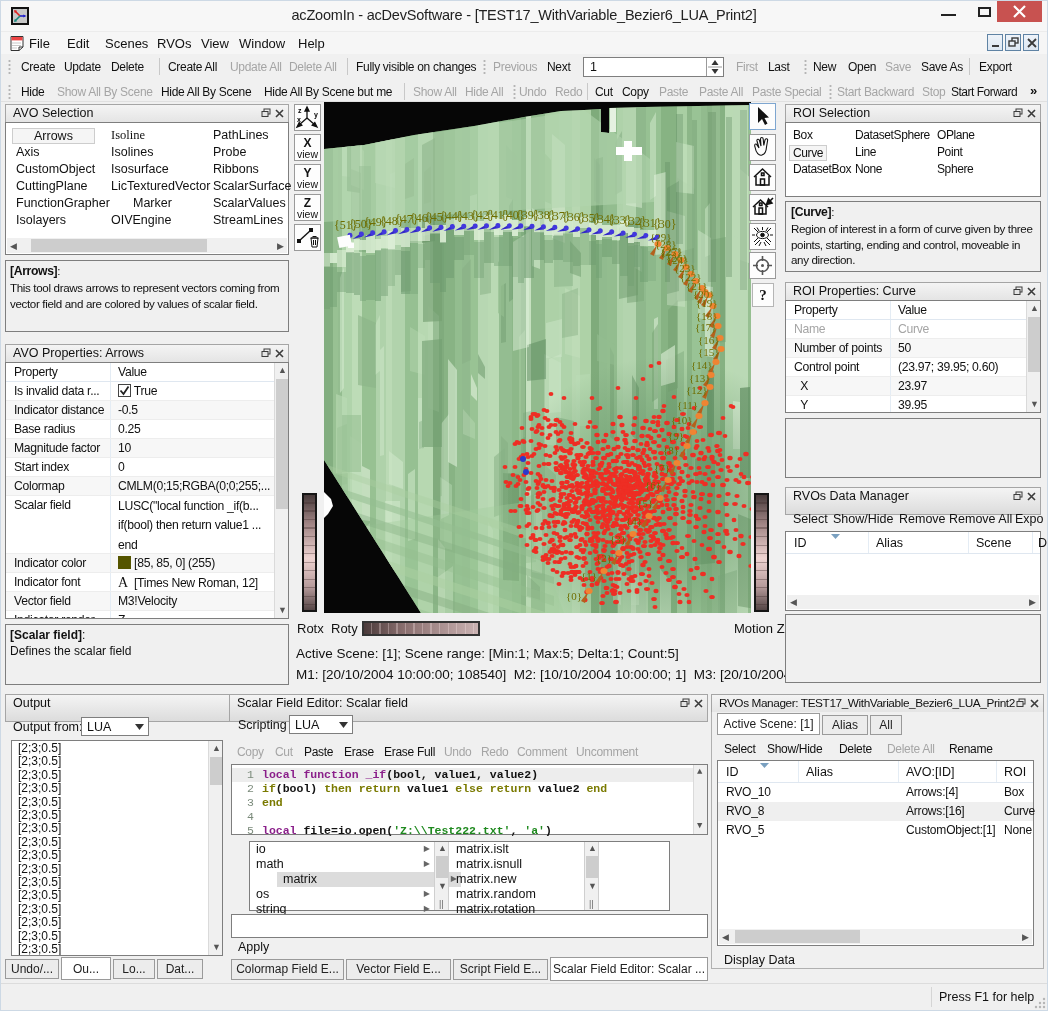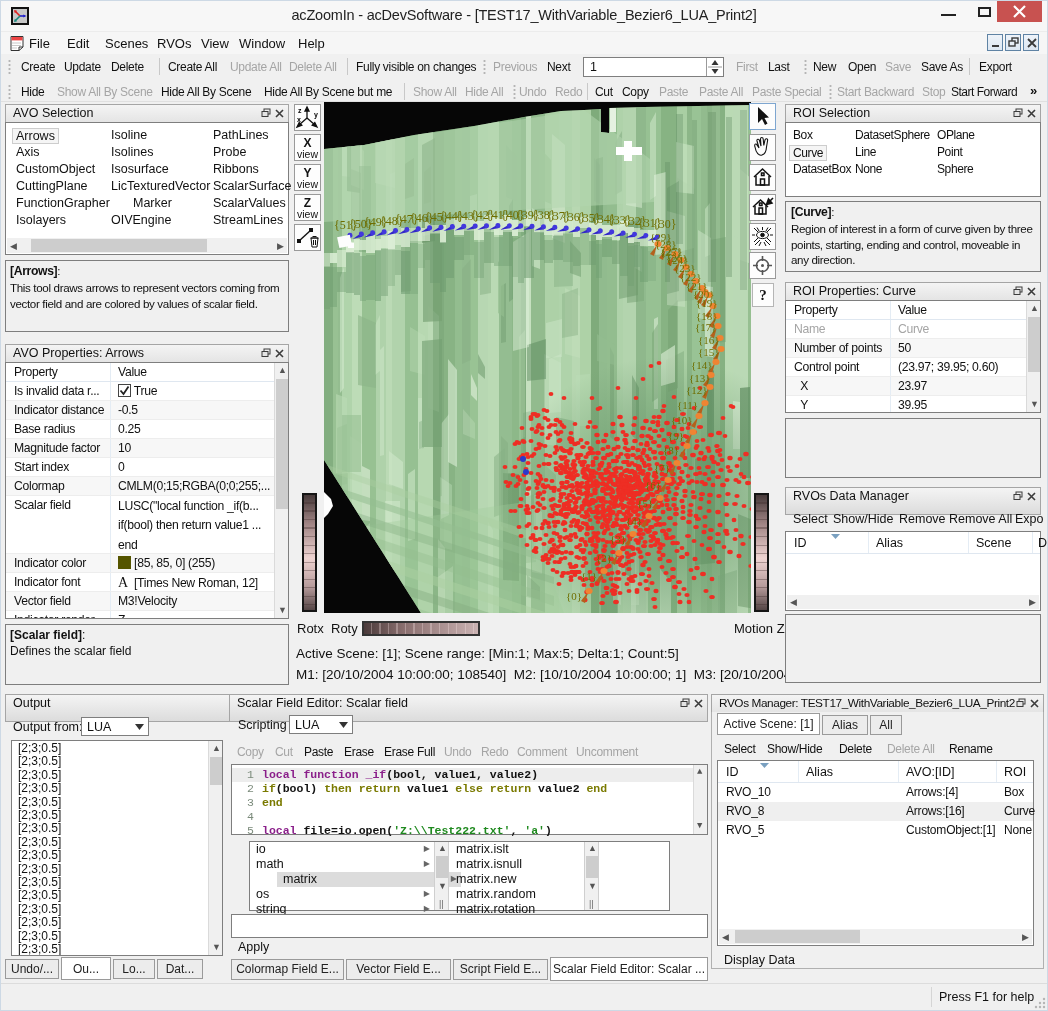--- a/index.html
+++ b/index.html
@@ -122,22 +122,22 @@
 <span class="abs tbtxt dis" style="left:921px;top:84px;">Stop</span>
 <span class="abs tbtxt" style="left:950px;top:84px;"><span style="letter-spacing:-0.5px">Start Forward</span></span>
 <span class="abs" style="left:1029px;top:82px;font-size:13px;font-weight:bold;">»</span>
 <div class="ptitle" style="left:4px;top:103px;width:284px;">AVO Selection<span class="ticons" style="top:2px"><svg width="11" height="10">
         <rect x="3" y="1" width="6" height="5" fill="none" stroke="#3b3b3b"></rect>
         <rect x="1" y="3.5" width="6" height="5" fill="#e4e4e4" stroke="#3b3b3b"></rect>
       </svg>&nbsp;<svg width="9" height="9">
         <path d="M1,1 L8,8 M8,1 L1,8" stroke="#3b3b3b" stroke-width="1.6"></path>
       </svg></span></div>
 <div class="wbox" style="left:4px;top:121px;width:284px;height:133px;">
-    <span style="position:absolute;left:10px;top:5px;font-size:12.5px;background:#f5f5f5;border:1px solid #cdcdcd;padding:0 3px;margin-left:-4px;">Arrows</span>
-    <span style="position:absolute;left:105px;top:5px;font-size:12.5px;">Isoline</span>
+    <span style="position:absolute;left:10px;top:5px;font-size:12.5px;background:#f5f5f5;border:1px solid #cdcdcd;padding:0 21px;margin-left:-4px;">Arrows</span>
+    <span style="position:absolute;left:105px;top:5px;font-size:12.5px;font-family:Liberation Serif, serif;">Isoline</span>
     <span style="position:absolute;left:207px;top:5px;font-size:12.5px;">PathLines</span>
     <span style="position:absolute;left:10px;top:22px;font-size:12.5px;">Axis</span>
     <span style="position:absolute;left:105px;top:22px;font-size:12.5px;">Isolines</span>
     <span style="position:absolute;left:207px;top:22px;font-size:12.5px;">Probe</span>
     <span style="position:absolute;left:10px;top:39px;font-size:12.5px;">CustomObject</span>
     <span style="position:absolute;left:105px;top:39px;font-size:12.5px;">Isosurface</span>
     <span style="position:absolute;left:207px;top:39px;font-size:12.5px;">Ribbons</span>
     <span style="position:absolute;left:10px;top:56px;font-size:12.5px;">CuttingPlane</span>
     <span style="position:absolute;left:105px;top:56px;font-size:12.5px;">LicTexturedVector</span>
     <span style="position:absolute;left:207px;top:56px;font-size:12.5px;">ScalarSurface</span>

